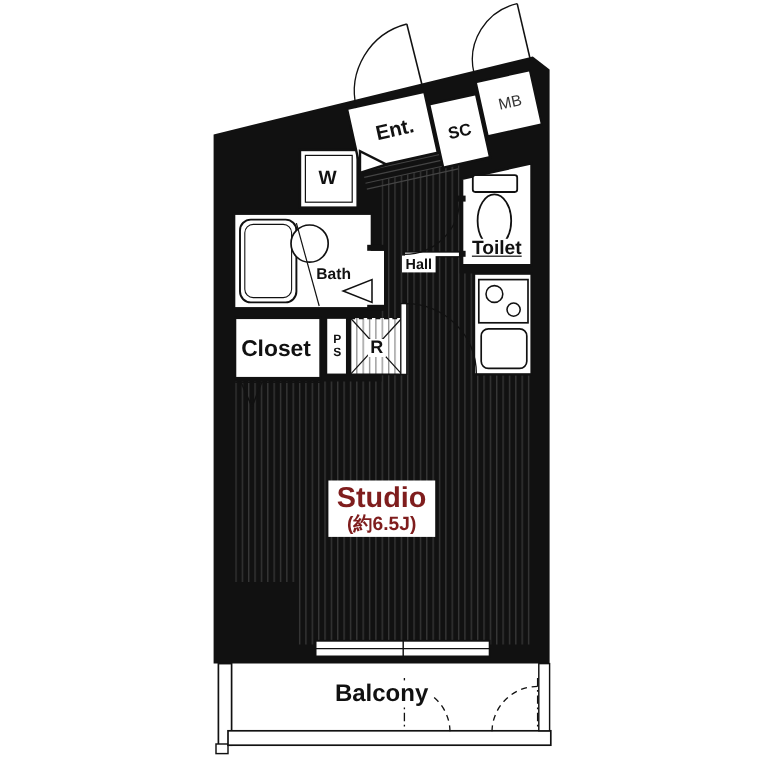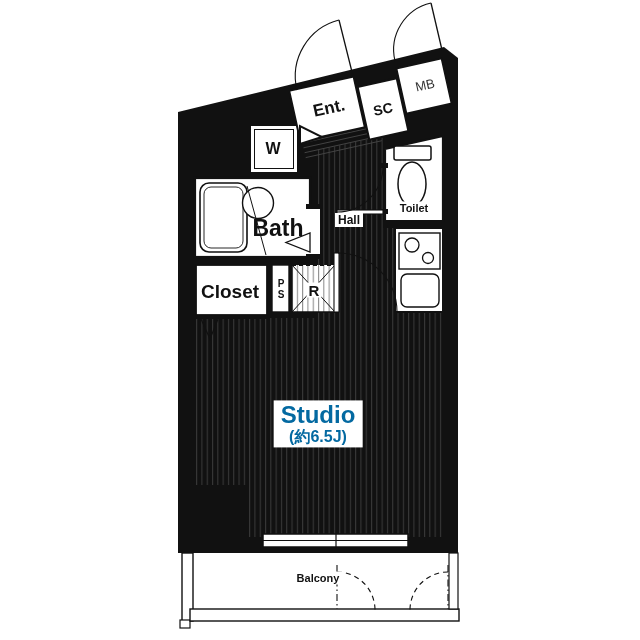--- a/index.html
+++ b/index.html
@@ -4,21 +4,21 @@
 <style>
   html,body{margin:0;padding:0;background:#fff;}
   .plan{position:relative;width:640px;height:640px;background:#fff;overflow:hidden;
         font-family:"Liberation Sans",sans-serif;}
   .plan svg{position:absolute;left:0;top:0;}
   .lbl{position:absolute;transform:translate(-50%,-50%);color:#111;font-weight:bold;
        line-height:1;white-space:nowrap;letter-spacing:0;}
   .lbl.rot{transform:translate(-50%,-50%) rotate(-12.5deg);}
   .lbl.chipbg{background:#fff;padding:1px 3px;}
   .lbl.stack{white-space:pre-line;text-align:center;line-height:1.05;}
-  .chip{position:absolute;transform:translate(-50%,-50%);background:#fff;color:#0369a1;
+  .chip{position:absolute;transform:translate(-50%,-50%);background:#fff;color:#7f1d1d;
         text-align:center;padding:2px 7px;font-weight:bold;line-height:1.08;}
   .chip .l1{font-size:24px;}
   .chip .l2{font-size:16px;}
 </style>
 </head>
 <body>
 
 <div class="plan">
   <svg width="640" height="640" viewBox="0 0 640 640">
     <defs>
@@ -136,25 +136,25 @@
       <path d="M337,572 A38,38 0 0 1 375,610" fill="none" stroke="#111" stroke-width="1.1" stroke-dasharray="5 4"></path>
       <line x1="448" y1="565" x2="448" y2="609" stroke="#111" stroke-width="1.1" stroke-dasharray="7 3 1.5 3"></line>
       <path d="M448,572 A38,38 0 0 0 410,610" fill="none" stroke="#111" stroke-width="1.1" stroke-dasharray="5 4"></path>
     </g>
   </svg>
 
   <div class="lbl rot" style="left:329px;top:108px;font-size:17px;">Ent.</div>
   <div class="lbl rot" style="left:383px;top:109px;font-size:14px;">SC</div>
   <div class="lbl rot" style="left:425px;top:85px;font-size:13px;font-weight:400;color:#333;">MB</div>
   <div class="lbl" style="left:273px;top:149px;font-size:16px;">W</div>
-  <div class="lbl" style="left:278px;top:228px;font-size:23px;">Bath</div>
+  <div class="lbl" style="left:278px;top:228px;font-size:13px;">Bath</div>
   <div class="lbl chipbg" style="left:349px;top:220px;font-size:12px;">Hall</div>
-  <div class="lbl chipbg" style="left:414px;top:208px;font-size:11px;">Toilet</div>
+  <div class="lbl chipbg" style="left:414px;top:208px;font-size:16px;text-decoration:underline;">Toilet</div>
   <div class="lbl" style="left:230px;top:291px;font-size:19px;">Closet</div>
   <div class="lbl stack" style="left:281px;top:289px;font-size:10px;">P
 S</div>
   <div class="lbl chipbg" style="left:314px;top:290px;font-size:15px;padding:0 2px;">R</div>
   <div class="chip" style="left:318px;top:424px;">
     <div class="l1">Studio</div>
     <div class="l2">(約6.5J)</div>
   </div>
-  <div class="lbl chipbg" style="left:318px;top:578px;font-size:11px;">Balcony</div>
+  <div class="lbl chipbg" style="left:318px;top:578px;font-size:20px;">Balcony</div>
 </div>
 
 </body></html>

